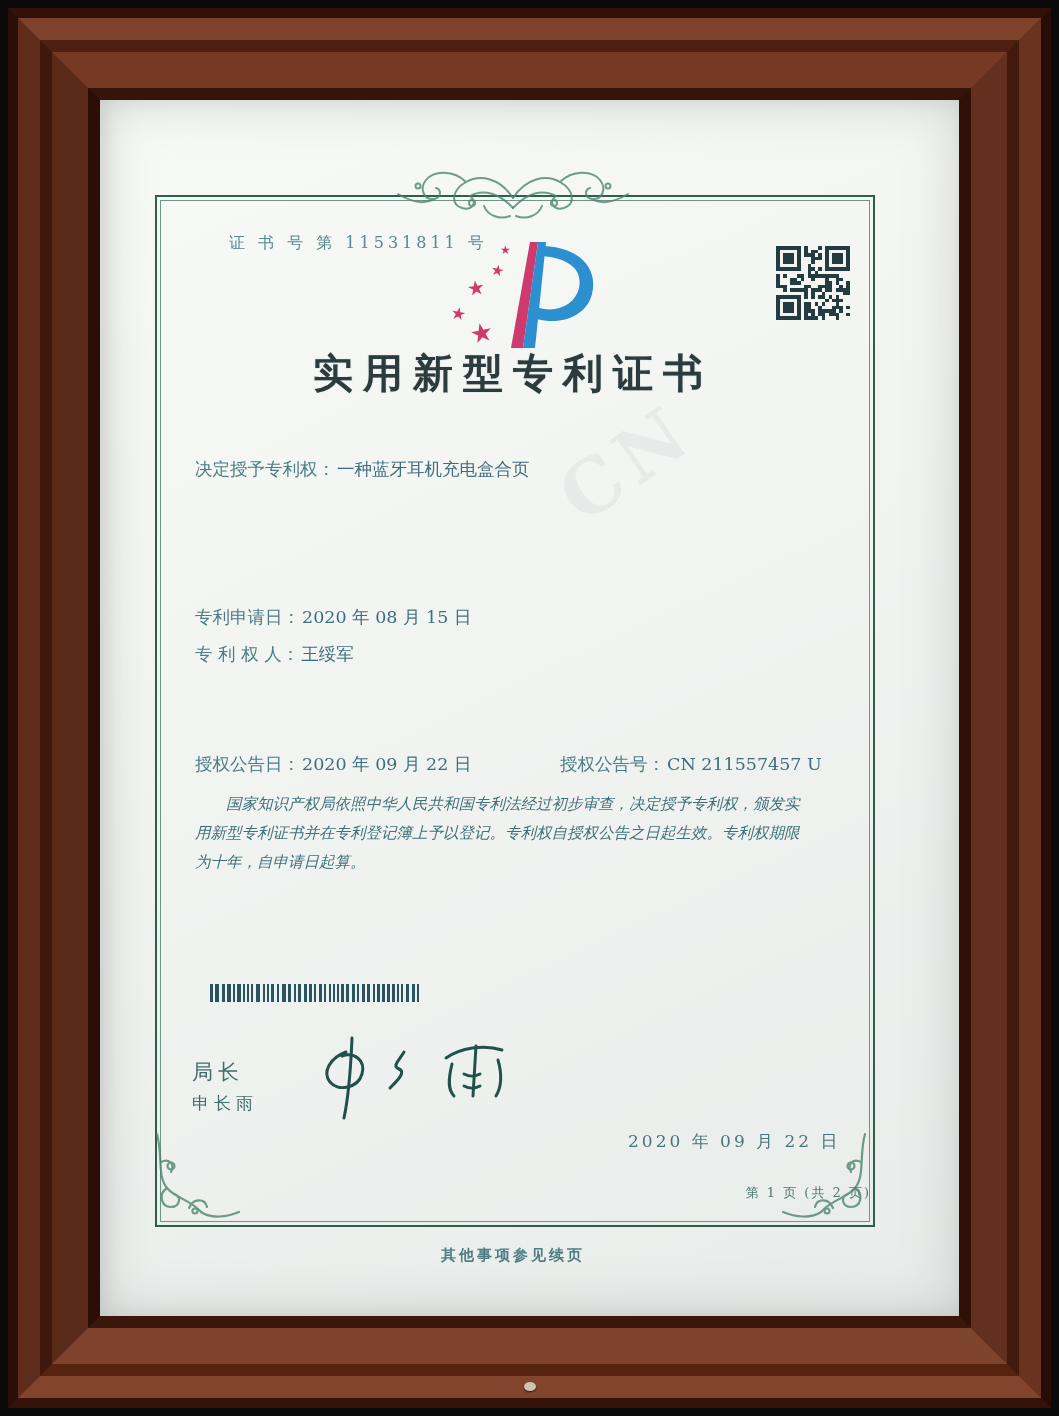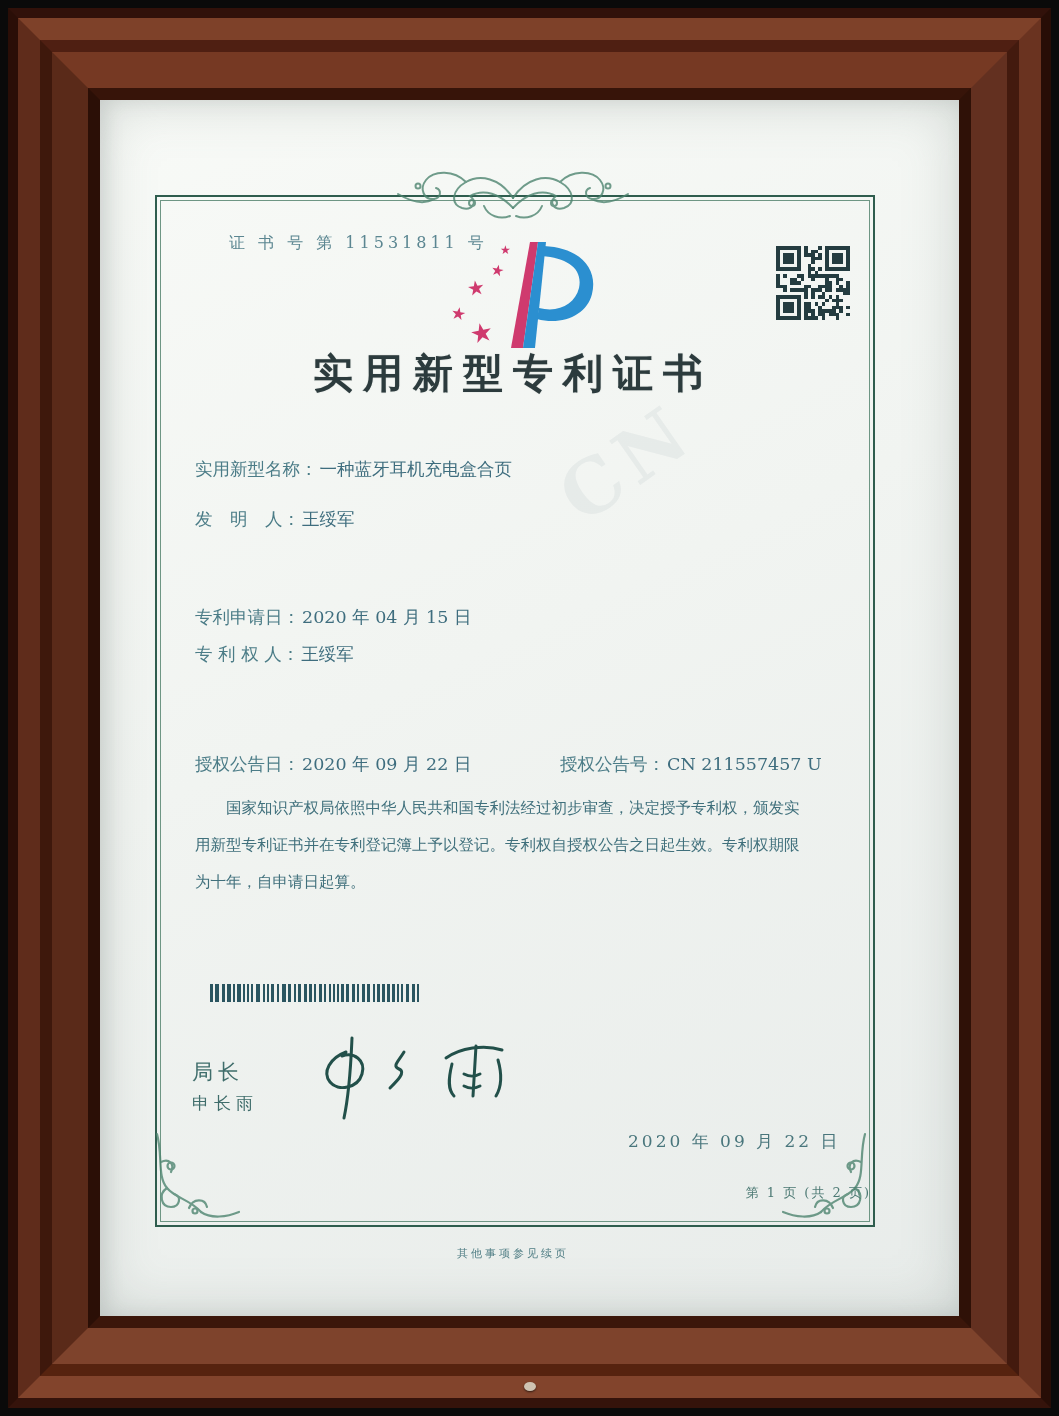--- a/index.html
+++ b/index.html
@@ -19,32 +19,32 @@
   .gborder{position:absolute;left:55px;top:95px;width:716px;height:1028px;border:2px solid #2f5d4e;}
   .gborder-inner{position:absolute;inset:3px;border:1px solid #6e9684;}
   
   .cert-no{position:absolute;left:93px;top:133px;font-size:16px;letter-spacing:4px;color:#5b8691;margin-left:36px;}
   .title{position:absolute;left:55px;top:246px;width:716px;text-align:center;font-size:40px;font-weight:700;
          letter-spacing:10px;color:#2c3b3d;text-shadow:0 0 1px rgba(44,59,61,.4);}
   .frow{position:absolute;left:95px;right:55px;height:26px;font-size:17.5px;white-space:nowrap;}
   .flabel{color:#4b7c87;}
   .fvalue{color:#3e6d7e;margin-left:2px;}
   .fpair2{position:absolute;left:365px;top:0;}
-  .legal{position:absolute;left:95px;top:690px;width:612px;font-size:15.5px;line-height:37px;color:#40707c;}
+  .legal{position:absolute;left:95px;top:690px;width:612px;font-size:15.5px;line-height:29px;color:#40707c;font-style:italic;}
   .legal p{margin:0;text-indent:2em;}
   .barcode{position:absolute;left:110px;top:884px;height:18px;width:230px;white-space:nowrap;font-size:0;}
   .barcode span{display:inline-block;height:100%;background:#2a5560;vertical-align:top;}
   .issuer-title{position:absolute;left:92px;top:958px;font-size:21px;letter-spacing:5px;color:#3f6d6b;}
   .issuer-name{position:absolute;left:92px;top:992px;font-size:17px;letter-spacing:5px;color:#3f6d6b;}
   .signature{position:absolute;left:168px;top:930px;}
   .issue-date{position:absolute;left:528px;top:1030px;font-size:17px;letter-spacing:3px;color:#49767c;}
   .page-ind{position:absolute;left:55px;top:1084px;width:716px;text-align:right;font-size:13px;
             letter-spacing:2px;color:#4d7a74;}
-  .footer-note{position:absolute;left:55px;top:1146px;width:716px;text-align:center;font-size:11px;
-               letter-spacing:3px;color:#4f7d84;}
+  .footer-note{position:absolute;left:55px;top:1146px;width:716px;text-align:center;font-size:15px;
+               letter-spacing:3px;color:#4f7d84;font-weight:bold;}
   .watermark{position:absolute;left:455px;top:320px;font-size:74px;font-weight:700;color:rgba(130,148,155,.10);
              transform:rotate(-35deg);letter-spacing:8px;}
   
   .orn{position:absolute;}
   .orn-top{left:288px;top:58px;}
   .orn-bl{left:49px;top:1028px;}
   .orn-br{left:677px;top:1028px;}
   .logo{position:absolute;left:338px;top:136px;}
   .qr{position:absolute;left:676px;top:146px;}
   .peg{position:absolute;left:524px;top:1382px;width:12px;height:9px;border-radius:50%;
@@ -106,27 +106,24 @@
             <rect x="0" y="14" width="7" height="7"></rect>
                     <rect x="1" y="15" width="5" height="5" fill="#f1f4f1"></rect>
                     <rect x="2" y="16" width="3" height="3"></rect>
           </g>
           <path class="qr-modules" fill="#243c40" d="M8 0h1v1h-1zM12 0h1v1h-1zM8 1h1v1h-1zM10 1h1v1h-1zM11 1h1v1h-1zM8 2h1v1h-1zM9 2h1v1h-1zM10 2h1v1h-1zM12 2h1v1h-1zM10 3h1v1h-1zM11 3h1v1h-1zM12 3h1v1h-1zM10 4h1v1h-1zM9 5h1v1h-1zM9 6h1v1h-1zM10 6h1v1h-1zM12 6h1v1h-1zM9 7h1v1h-1zM11 7h1v1h-1zM0 8h1v1h-1zM2 8h1v1h-1zM6 8h1v1h-1zM7 8h1v1h-1zM9 8h1v1h-1zM10 8h1v1h-1zM11 8h1v1h-1zM12 8h1v1h-1zM13 8h1v1h-1zM14 8h1v1h-1zM15 8h1v1h-1zM16 8h1v1h-1zM17 8h1v1h-1zM0 9h1v1h-1zM4 9h1v1h-1zM5 9h1v1h-1zM7 9h1v1h-1zM10 9h1v1h-1zM14 9h1v1h-1zM17 9h1v1h-1zM18 9h1v1h-1zM0 10h1v1h-1zM4 10h1v1h-1zM5 10h1v1h-1zM6 10h1v1h-1zM14 10h1v1h-1zM15 10h1v1h-1zM17 10h1v1h-1zM20 10h1v1h-1zM0 11h1v1h-1zM1 11h1v1h-1zM2 11h1v1h-1zM8 11h1v1h-1zM9 11h1v1h-1zM12 11h1v1h-1zM13 11h1v1h-1zM14 11h1v1h-1zM15 11h1v1h-1zM18 11h1v1h-1zM20 11h1v1h-1zM2 12h1v1h-1zM4 12h1v1h-1zM5 12h1v1h-1zM6 12h1v1h-1zM7 12h1v1h-1zM8 12h1v1h-1zM10 12h1v1h-1zM11 12h1v1h-1zM12 12h1v1h-1zM14 12h1v1h-1zM15 12h1v1h-1zM17 12h1v1h-1zM18 12h1v1h-1zM19 12h1v1h-1zM20 12h1v1h-1zM8 13h1v1h-1zM10 13h1v1h-1zM13 13h1v1h-1zM19 13h1v1h-1zM20 13h1v1h-1zM8 14h1v1h-1zM10 14h1v1h-1zM12 14h1v1h-1zM13 14h1v1h-1zM15 14h1v1h-1zM17 14h1v1h-1zM14 15h1v1h-1zM16 15h1v1h-1zM17 15h1v1h-1zM18 15h1v1h-1zM8 16h1v1h-1zM9 16h1v1h-1zM11 16h1v1h-1zM13 16h1v1h-1zM17 16h1v1h-1zM8 17h1v1h-1zM9 17h1v1h-1zM12 17h1v1h-1zM16 17h1v1h-1zM17 17h1v1h-1zM18 17h1v1h-1zM20 17h1v1h-1zM8 18h1v1h-1zM9 18h1v1h-1zM10 18h1v1h-1zM12 18h1v1h-1zM13 18h1v1h-1zM14 18h1v1h-1zM15 18h1v1h-1zM16 18h1v1h-1zM18 18h1v1h-1zM8 19h1v1h-1zM10 19h1v1h-1zM12 19h1v1h-1zM13 19h1v1h-1zM15 19h1v1h-1zM16 19h1v1h-1zM17 19h1v1h-1zM20 19h1v1h-1zM8 20h1v1h-1zM9 20h1v1h-1zM10 20h1v1h-1zM11 20h1v1h-1zM13 20h1v1h-1zM17 20h1v1h-1z"></path>
         </svg>
 
         <div class="title">实用新型专利证书</div>
 
         <div class="frow" style="top:357px">
-          <span class="flabel">实用新型名称：</span><span class="fvalue">一种蓝牙耳机充电盒合页</span>
-        </div>
-        <div class="frow" style="top:407px">
-          <span class="flabel">发　明　人：</span><span class="fvalue">王绥军</span>
+          <span class="flabel">决定授予专利权：</span><span class="fvalue">一种蓝牙耳机充电盒合页</span>
         </div>
         <div class="frow" style="top:505px">
-          <span class="flabel">专利申请日：</span><span class="fvalue">2020 年 04 月 15 日</span>
+          <span class="flabel">专利申请日：</span><span class="fvalue">2020 年 08 月 15 日</span>
         </div>
         <div class="frow" style="top:542px">
           <span class="flabel">专 利 权 人：</span><span class="fvalue">王绥军</span>
         </div>
         <div class="frow" style="top:652px">
           <span class="flabel">授权公告日：</span><span class="fvalue">2020 年 09 月 22 日</span>
           <span class="fpair2">
             <span class="flabel">授权公告号：</span><span class="fvalue">CN 211557457 U</span>
           </span>
         </div>

